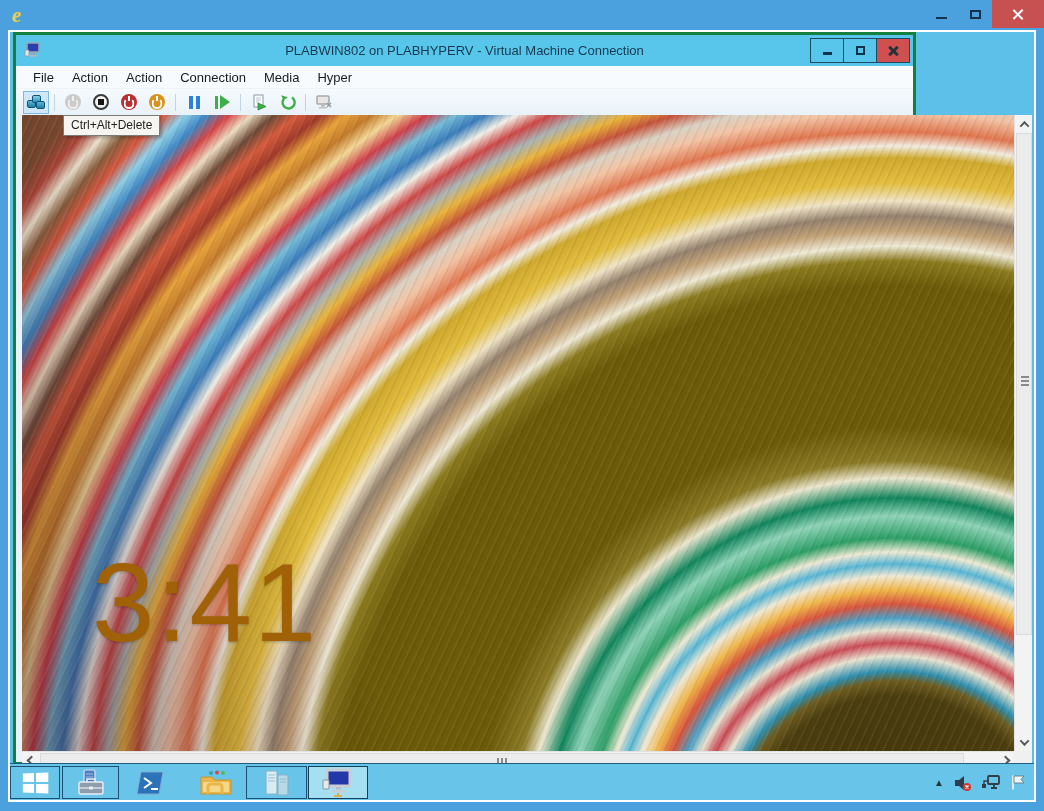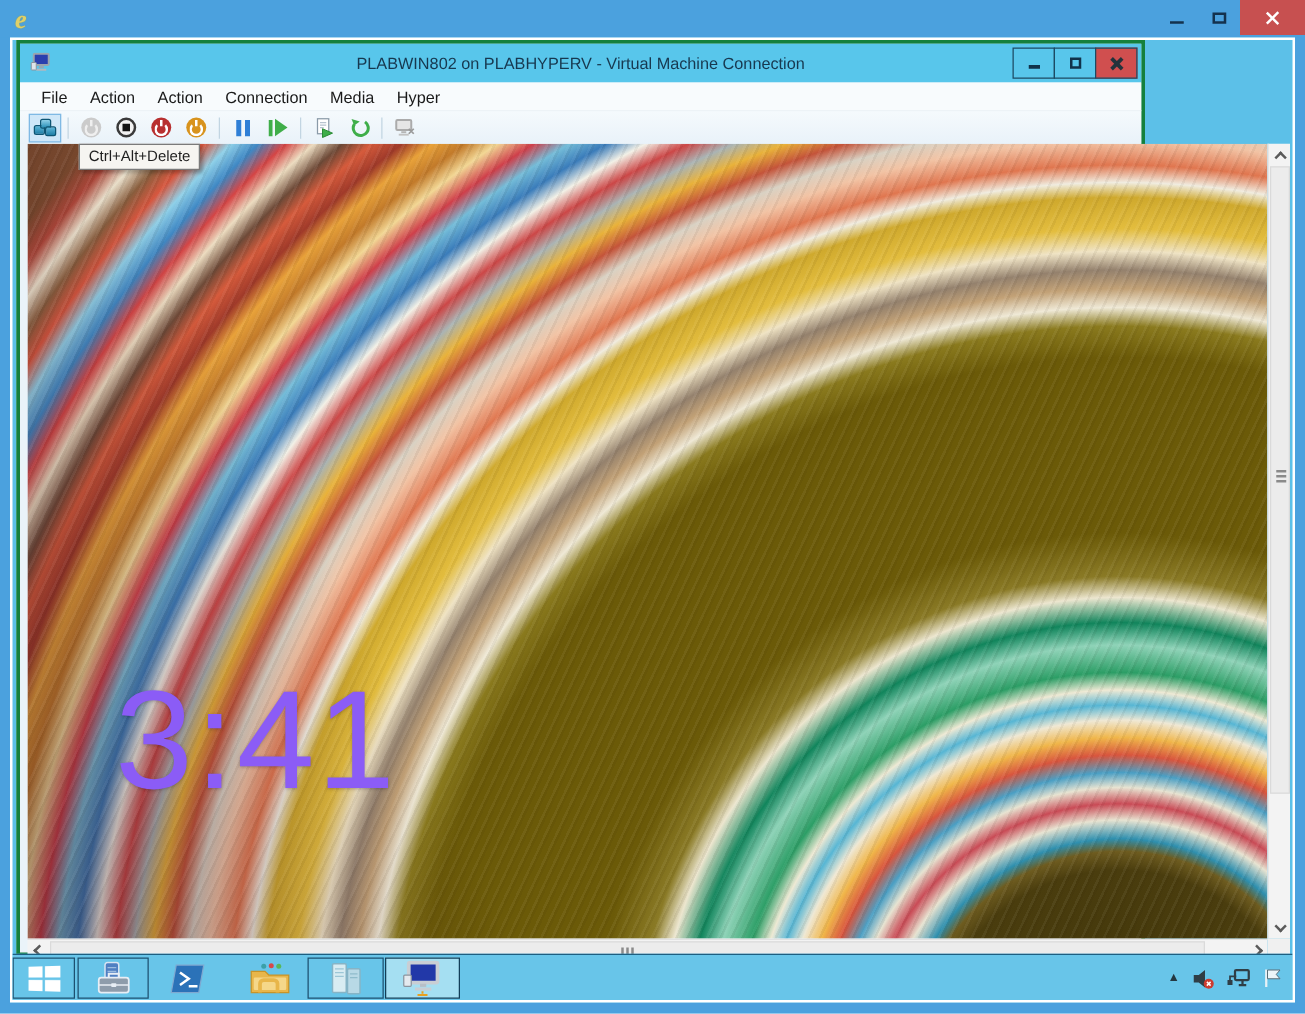--- a/index.html
+++ b/index.html
@@ -88,22 +88,22 @@
         #c4543a 763px, #e9b23a 778px, #aab4b4 793px,
         #cc4747 808px, #f2f0e6 823px,
         #3a7cba 838px, #74bcd8 853px,
         #cf3f4a 868px, #f2d795 884px,
         #c27a2a 899px, #e8a23a 914px,
         #a03a2a 929px, #d65b3c 944px,
         #6e4a38 959px, #ecdcc0 974px,
         #d44545 989px, #3f88c4 1004px, #8fd0e8 1019px,
         #d8573f 1034px, #8a5f3e 1049px, #efe6d0 1064px, #b0483a 1080px, #7a4a2e 1100px);
   }
-  .lock-time { position:absolute; left:70px; top:421px; font-size:112px; font-weight:200; line-height:1;
-    color:#8b5cf6; letter-spacing:2px; text-shadow:0 1px 3px rgba(0,0,0,.25); }
+  .lock-time { position:absolute; left:70px; top:432px; font-size:112px; font-weight:200; line-height:1;
+    color:#a16207; letter-spacing:2px; text-shadow:0 1px 3px rgba(0,0,0,.25); }
   .lock-date { position:absolute; left:82px; top:590px; font-size:46px; font-weight:300; color:#fff;
     text-shadow:0 1px 3px rgba(0,0,0,.25); white-space:nowrap; }
 
   
   .v-scroll { position:absolute; left:998px; top:80px; width:18px; height:636px; background:#F3F3F3; border-left:1px solid #E2E2E2; }
   .h-scroll { position:absolute; left:6px; top:716px; width:992px; height:17px; background:#F3F3F3; border-top:1px solid #E2E2E2; }
   .corner { position:absolute; left:998px; top:716px; width:18px; height:17px; background:#F0F0F0; }
   .s-arrow { position:absolute; width:18px; height:18px; display:flex; align-items:center; justify-content:center; }
   .chev { width:7px; height:7px; border-left:2px solid #5a5a5a; border-bottom:2px solid #5a5a5a; }
   .chev.up { transform:rotate(135deg) translate(1px,-1px); }

